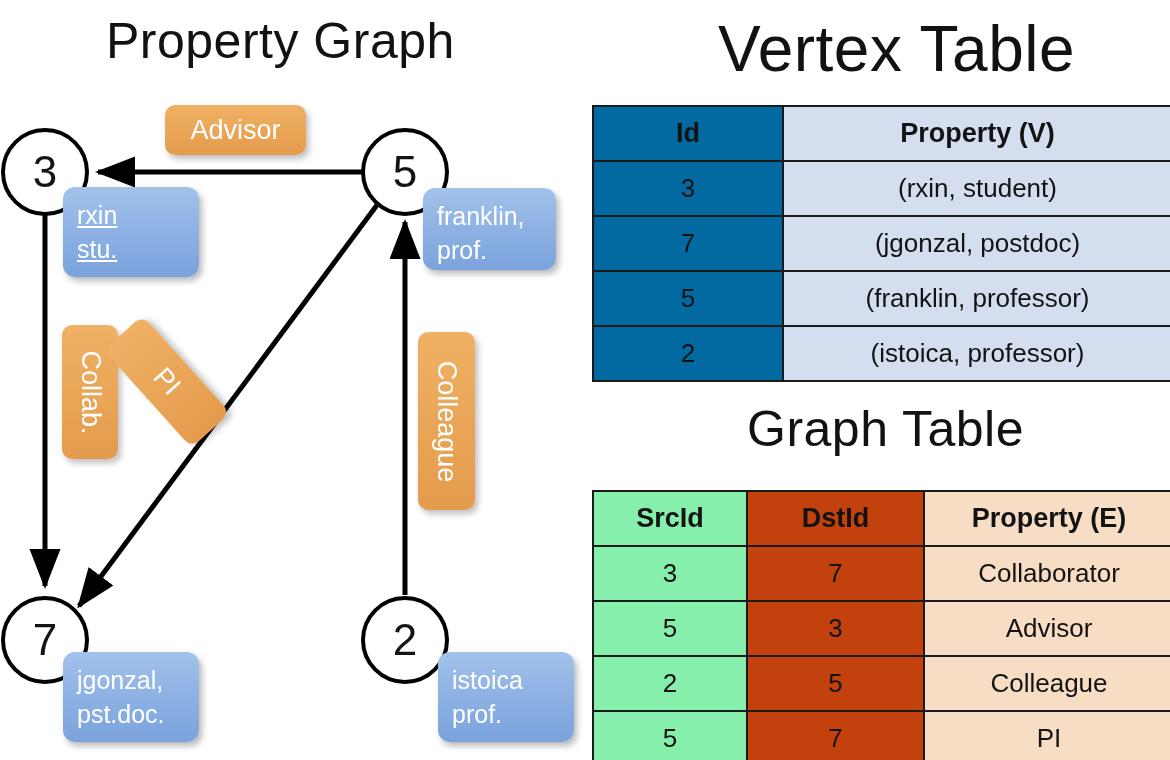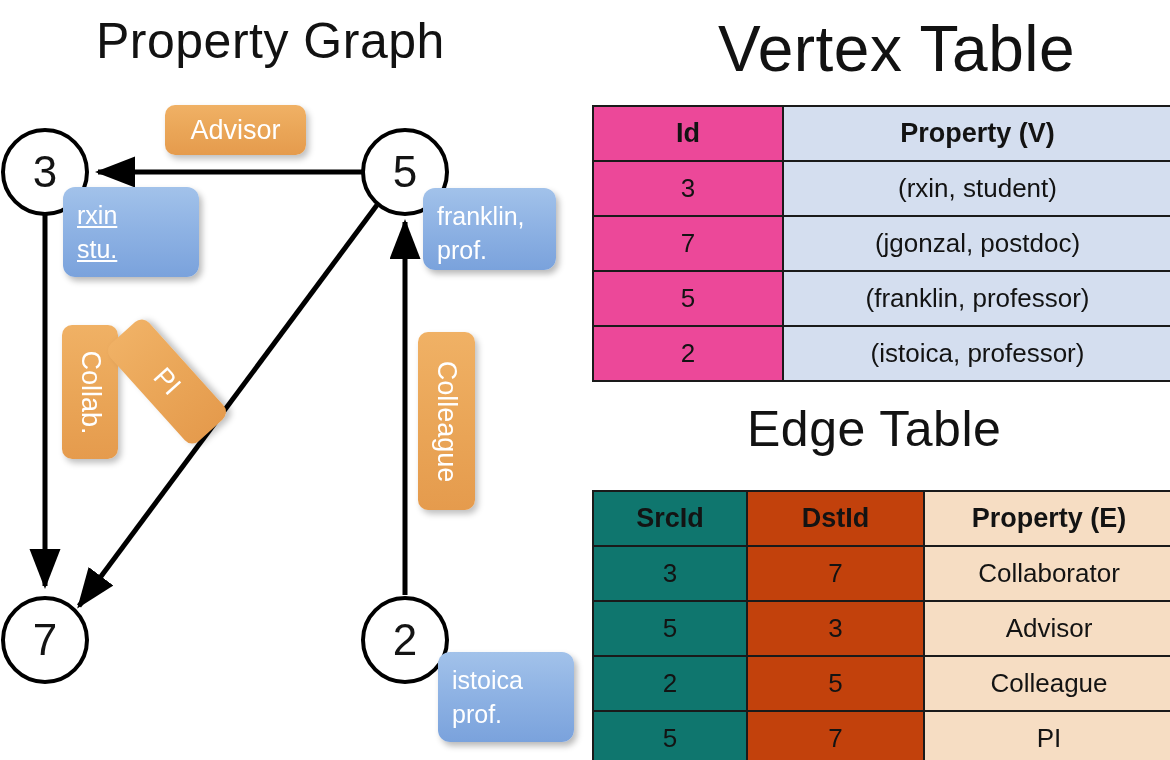--- a/index.html
+++ b/index.html
@@ -18,21 +18,21 @@
 
   
   .title {
     position: absolute;
     font-family: "Liberation Sans", sans-serif;
     font-weight: 300;
     color: #121212;
     white-space: nowrap;
     letter-spacing: 0.5px;
   }
-  #title-property-graph { left: 96px; top: 12px;  font-size: 50px; }
+  #title-property-graph { left: 106px; top: 12px;  font-size: 50px; }
   #title-vertex-table   { left: 718px; top: 12px; font-size: 64px; }
   #title-edge-table     { left: 747px; top: 400px; font-size: 50px; }
 
   
   #graph-canvas {
     position: absolute;
     left: 0; top: 0;
     width: 585px; height: 760px;
   }
   #graph-edges {
@@ -139,43 +139,43 @@
   }
 
   
   #vertex-table {
     left: 592px; top: 105px;
     width: 575px;
   }
   #vertex-table th, #vertex-table td { height: 53px; }
   #vertex-table th { font-size: 27px; }
   #vertex-table td { font-size: 26px; }
-  #vertex-table .col-id  { width: 188px; background: #ec4899; }
+  #vertex-table .col-id  { width: 188px; background: #0369a1; }
   #vertex-table .col-prop{ width: 387px; background: #d4deef; }
 
   
   #edge-table {
     left: 592px; top: 490px;
     width: 575px;
   }
   #edge-table th, #edge-table td { height: 53px; }
   #edge-table th { font-size: 27px; }
   #edge-table td { font-size: 26px; }
-  #edge-table .col-src { width: 152px; background: #0f766e; margin-top: 32px; }
+  #edge-table .col-src { width: 152px; background: #86efac; margin-top: 32px; }
   #edge-table .col-dst { width: 175px; background: #c2410c; }
   #edge-table .col-prop{ width: 248px; background: #f6ddc3; }
 </style>
 </head>
 <body>
 
 <div class="title" id="title-property-graph">Property Graph</div>
 
 <div class="title" id="title-vertex-table">Vertex Table</div>
 
-<div class="title" id="title-edge-table">Edge Table</div>
+<div class="title" id="title-edge-table">Graph Table</div>
 
 <div id="graph-canvas">
 
   <svg id="graph-edges" viewBox="0 0 585 760">
     <defs>
       <marker id="arrowhead" markerWidth="9" markerHeight="9" refX="7.4" refY="3.1" orient="auto" markerUnits="strokeWidth">
         <path d="M0,0 L8,3.1 L0,6.2 z" fill="#000000"></path>
       </marker>
     </defs>
 
@@ -200,20 +200,22 @@
   <div class="vertex-node" style="left:361px; top:596px;">
     <span>2</span>
   </div>
 
   <div class="prop-box" style="left:63px; top:187px; width:136px; height:90px;text-decoration:underline;">rxin
 stu.</div>
 
   <div class="prop-box" style="left:423px; top:188px; width:133px; height:82px;">franklin,
 prof.</div>
 
+  <div class="prop-box" style="left:63px; top:652px; width:136px; height:90px;">jgonzal,
+pst.doc.</div>
 
   <div class="prop-box" style="left:438px; top:652px; width:136px; height:90px;">istoica
 prof.</div>
 
   <div class="edge-label" id="edge-label-advisor">
     <span class="rot">Advisor</span>
   </div>
 
   <div class="edge-label" id="edge-label-collab">
     <span class="rot">Collab.</span>

